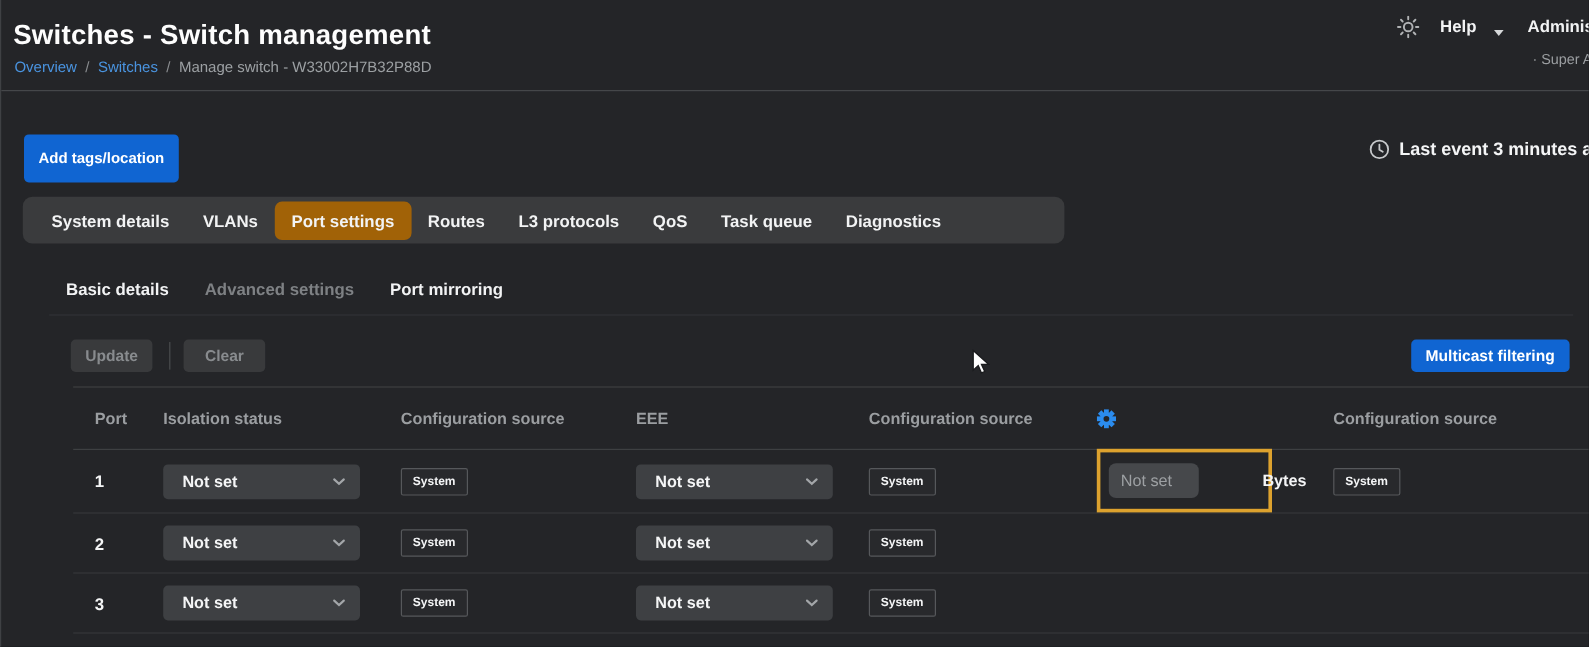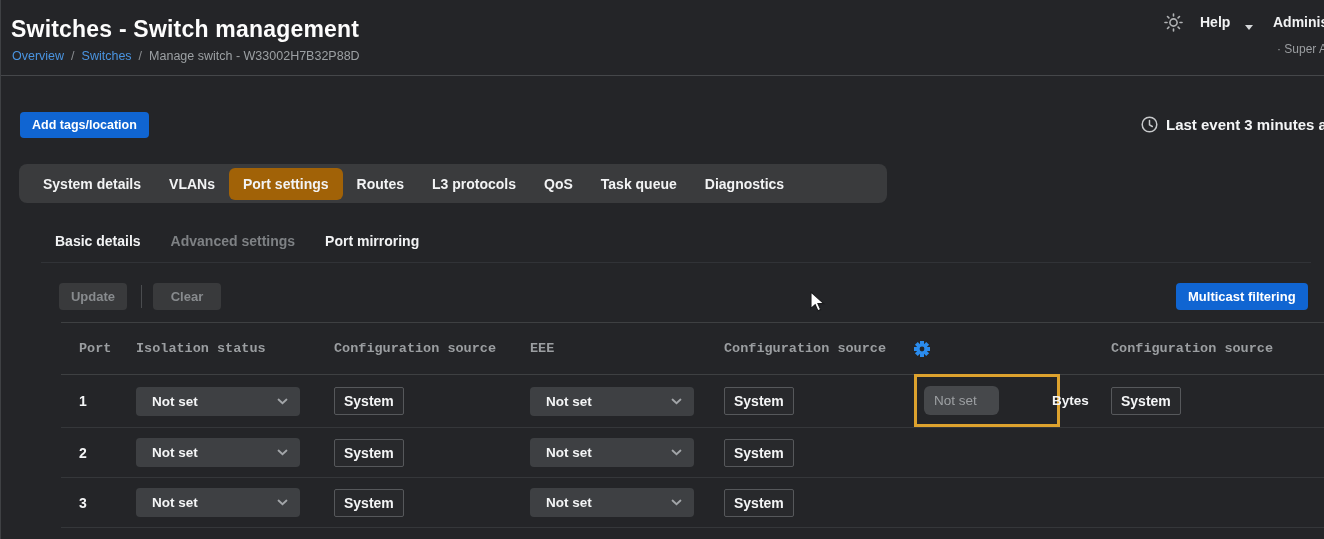--- a/index.html
+++ b/index.html
@@ -20,50 +20,50 @@
   .hdr-right { position:absolute; top:0; left:1155px; height:70px; }
   .sun-icon { position:absolute; left:8px; top:13px; }
   .help { position:absolute; left:44px; top:14px; font-size:14px; font-weight:700; color:#f2f3f4; display:flex; align-items:flex-end; gap:15px; cursor:pointer; }
   .caret-down { width:0; height:0; border-left:4px solid transparent; border-right:4px solid transparent; border-top:5px solid #d6d8da; margin-top:2px; }
   .username { position:absolute; left:117px; top:14px; font-size:14px; font-weight:700; color:#f2f3f4; white-space:nowrap; }
   .userrole { position:absolute; left:121px; top:42px; font-size:12px; color:#9b9ea1; white-space:nowrap; }
   .hdr-divider { position:absolute; left:0; top:75px; width:1324px; height:1px; background:#45474a; }
   
   .btn { display:inline-flex; align-items:center; justify-content:center; border:none; border-radius:4px; font-family:inherit; cursor:pointer; }
   .btn-blue { background:#1065d2; color:#fff; font-weight:700; }
-  .add-tags { position:absolute; left:19px; top:112px; height:26px; padding:0 12px; font-size:12.5px; }
+  .add-tags { position:absolute; left:19px; top:112px; height:40px; padding:0 12px; font-size:12.5px; }
   .last-event { position:absolute; left:1140px; top:116px; display:flex; align-items:center; gap:8px; white-space:nowrap; }
   .last-event-text { font-size:15px; font-weight:700; color:#f4f5f6; }
   
   .tabbar { position:absolute; left:18px; top:164px; width:868px; height:39px; background:#3a3b3d; border-radius:8px; display:flex; align-items:center; padding:0 10px; }
   .tab { font-size:14px; font-weight:700; color:#f2f3f4; padding:8px 14px; border-radius:6px; cursor:pointer; white-space:nowrap; }
   .tab.active { background:#a16207; }
   
   .subtabs { position:absolute; left:54px; top:233px; display:flex; gap:30px; }
   .subtab { font-size:14px; font-weight:700; color:#f2f3f4; cursor:pointer; white-space:nowrap; }
   .subtab.disabled { color:#7e8184; }
   .subtab-divider { position:absolute; left:40px; top:262px; width:1270px; height:1px; background:#313337; }
   
   .btn-disabled { background:#393a3c; color:#888b8e; font-weight:700; cursor:default; }
   .update-btn { position:absolute; left:58px; top:283px; width:68px; height:27px; font-size:13px; border-radius:4px; }
   .action-sep { position:absolute; left:140px; top:285px; width:1px; height:23px; background:#4a4c4f; }
   .clear-btn { position:absolute; left:152px; top:283px; width:68px; height:27px; font-size:13px; border-radius:4px; }
   .multicast-btn { position:absolute; left:1175px; top:283px; height:27px; padding:0 12px; font-size:13px; }
   
   .table { position:absolute; left:60px; top:322px; width:1264px; }
   .trow { display:grid; grid-template-columns:57px 198px 196px 194px 190px 197px 1fr; align-items:center; padding-left:18px; }
-  .thead { height:53px; border-top:1px solid #3e4042; border-bottom:1px solid #3e4042; color:#9b9ea1; font-size:13.5px; font-weight:700;font-family:Liberation Mono, monospace; }
+  .thead { height:53px; border-top:1px solid #3e4042; border-bottom:1px solid #3e4042; color:#9b9ea1; font-size:13.5px; font-weight:700; }
   .tr { height:53px; border-bottom:1px solid #35373a; }
   .tr2 { height:50px; }
   .jumbo-head { display:flex; align-items:center; gap:14px; }
   .jumbo-head-text { width:132px; line-height:1.3; }
   .port-num { font-size:14px; font-weight:700; color:#f4f5f6; }
   .select { width:164px; height:29px; background:#3e4043; border-radius:4px; display:flex; align-items:center; justify-content:space-between; padding:0 12px 0 16px; cursor:pointer; }
   .select-label { font-size:13.5px; font-weight:600; color:#f4f5f6; }
-  .badge { display:inline-block; padding:5px 9px; border:1px solid #56585b; border-radius:2px; background:#28292c; font-size:14px; font-weight:700; color:#f4f5f6; }
+  .badge { display:inline-block; padding:5px 9px; border:1px solid #56585b; border-radius:2px; background:#28292c; font-size:10px; font-weight:700; color:#f4f5f6; }
   .jumbo-cell { height:100%; }
   .jumbo-highlight { height:53px; width:146px; margin-top:-1px; border:3px solid #dda22e; display:flex; align-items:center; gap:9px; padding:0 7px; }
   .jumbo-input { width:75px; height:29px; background:#46484b; border:none; border-radius:6px; padding:0 10px; font-family:inherit; font-size:13.5px; color:#e8e9ea; outline:none; }
   .jumbo-input::placeholder { color:#9da0a3; opacity:1; }
   .jumbo-unit { font-size:13.5px; font-weight:700; color:#f4f5f6; white-space:nowrap;padding-left:44px; }
   
   .cursor { position:absolute; left:806px; top:291px; pointer-events:none; }
 </style>
 </head>
 <body>

